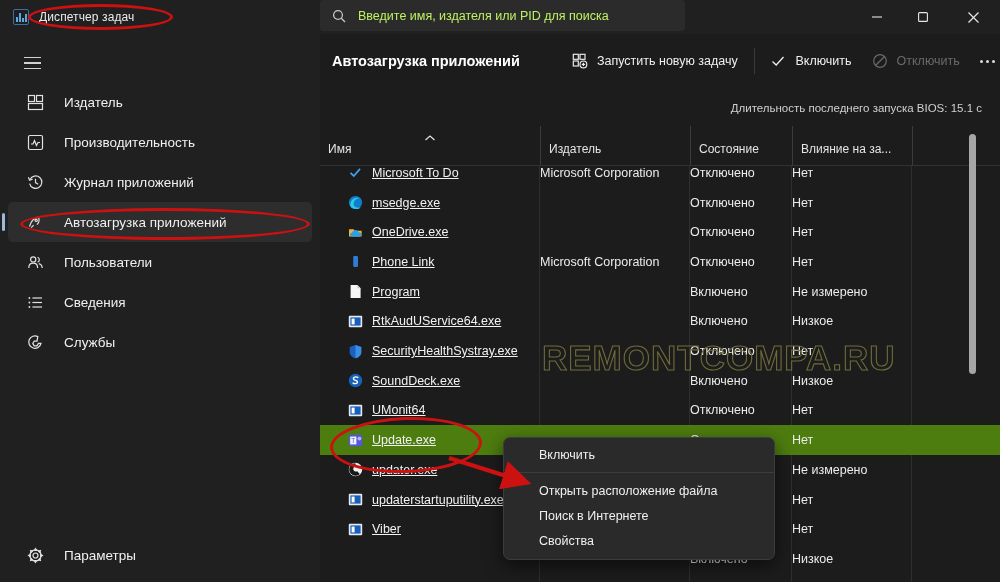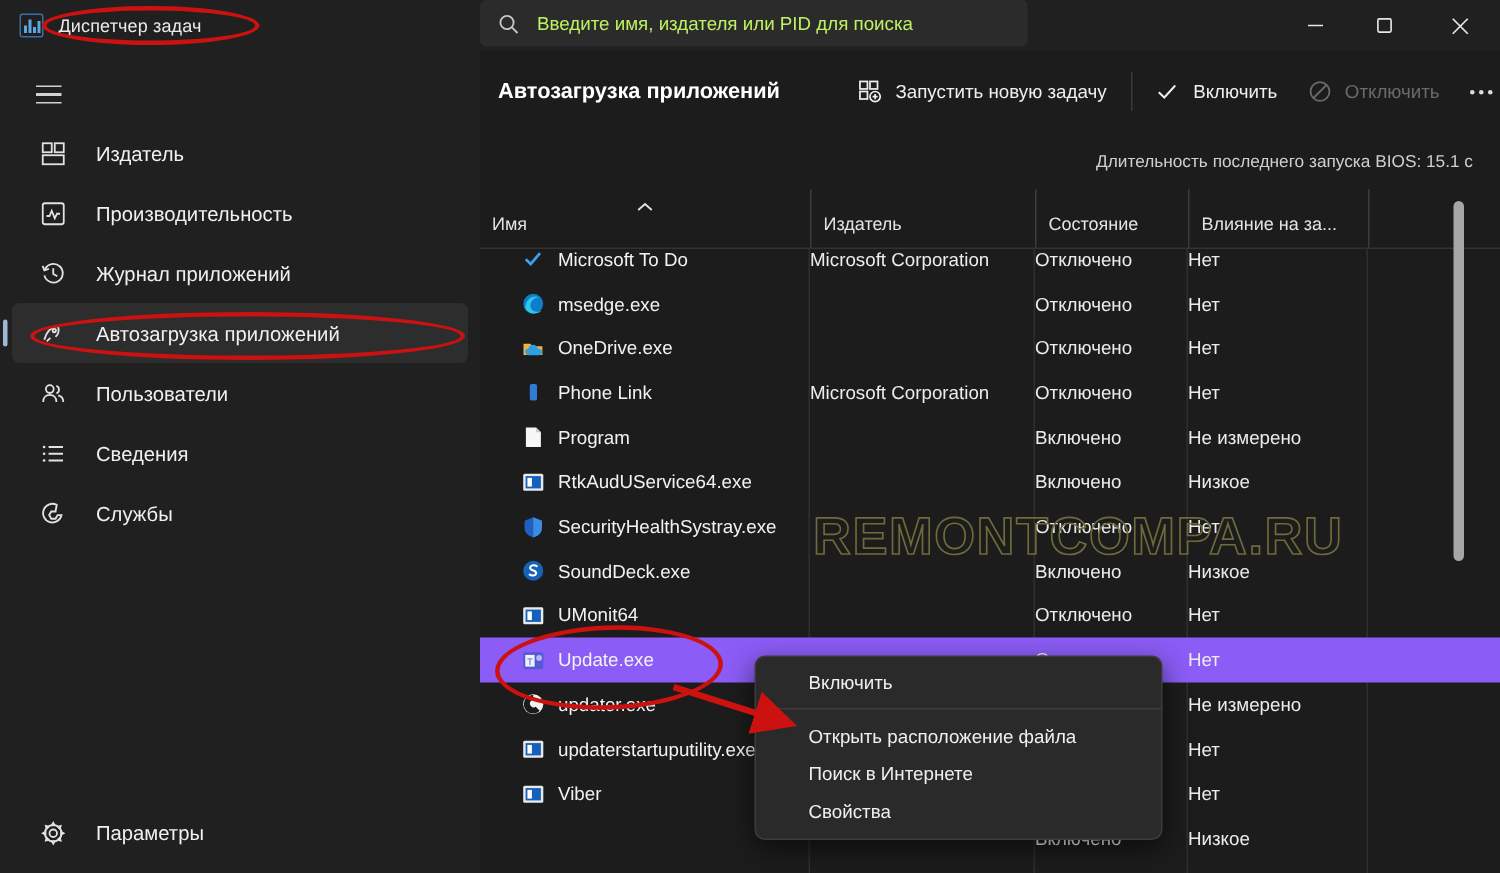--- a/index.html
+++ b/index.html
@@ -148,26 +148,26 @@
     position: absolute; left: 0; top: 165px; width: 680px; height: 1px; background: #323232;
   }
 
   .tbody { position: absolute; left: 0; top: 166px; width: 680px; height: 416px; overflow: hidden; }
   .vline { position: absolute; top: 0; width: 1px; height: 416px; background: #2e2e2e; }
 
   .row {
     position: absolute; left: 0; width: 680px; height: 29.7px;
     display: flex; align-items: center;
   }
-  .row.sel { background: #8b5cf6; }
+  .row.sel { background: #4d7c0f; }
   .cell-name {
     position: absolute; left: 28px; display: flex; align-items: center; gap: 9px;
     width: 190px;
   }
-  .cell-name .nm { font-size: 12.5px; color: #f2f2f2; white-space: nowrap; }
+  .cell-name .nm { font-size: 12.5px; color: #f2f2f2; white-space: nowrap; text-decoration: underline; }
   .cell-pub { position: absolute; left: 220px; font-size: 12.5px; color: #ececec; white-space: nowrap; }
   .cell-state { position: absolute; left: 370px; font-size: 12.5px; color: #ececec; white-space: nowrap; }
   .cell-imp { position: absolute; left: 472px; font-size: 12.5px; color: #ececec; white-space: nowrap; }
 
   .appicon { width: 15px; height: 15px; flex: 0 0 15px; display: block; }
 
   
   .scrollbar {
     position: absolute; left: 649px; top: 134px;
     width: 7px; height: 240px; background: #a6a6a6; border-radius: 4px; cursor: pointer;

